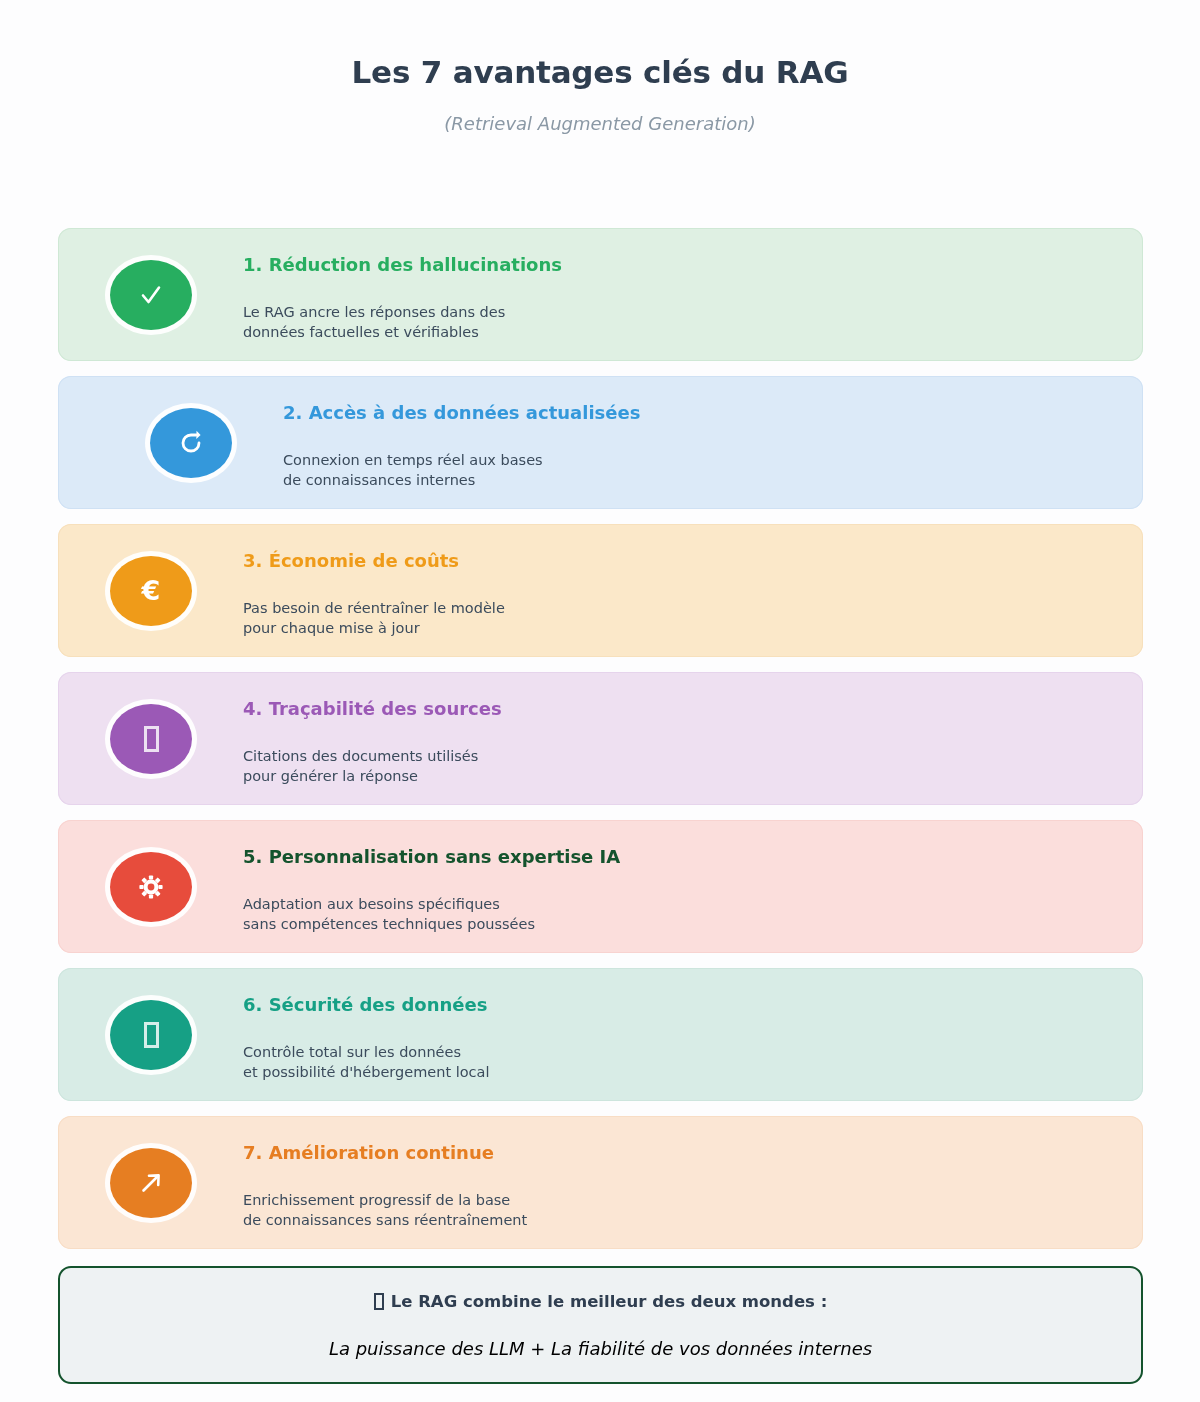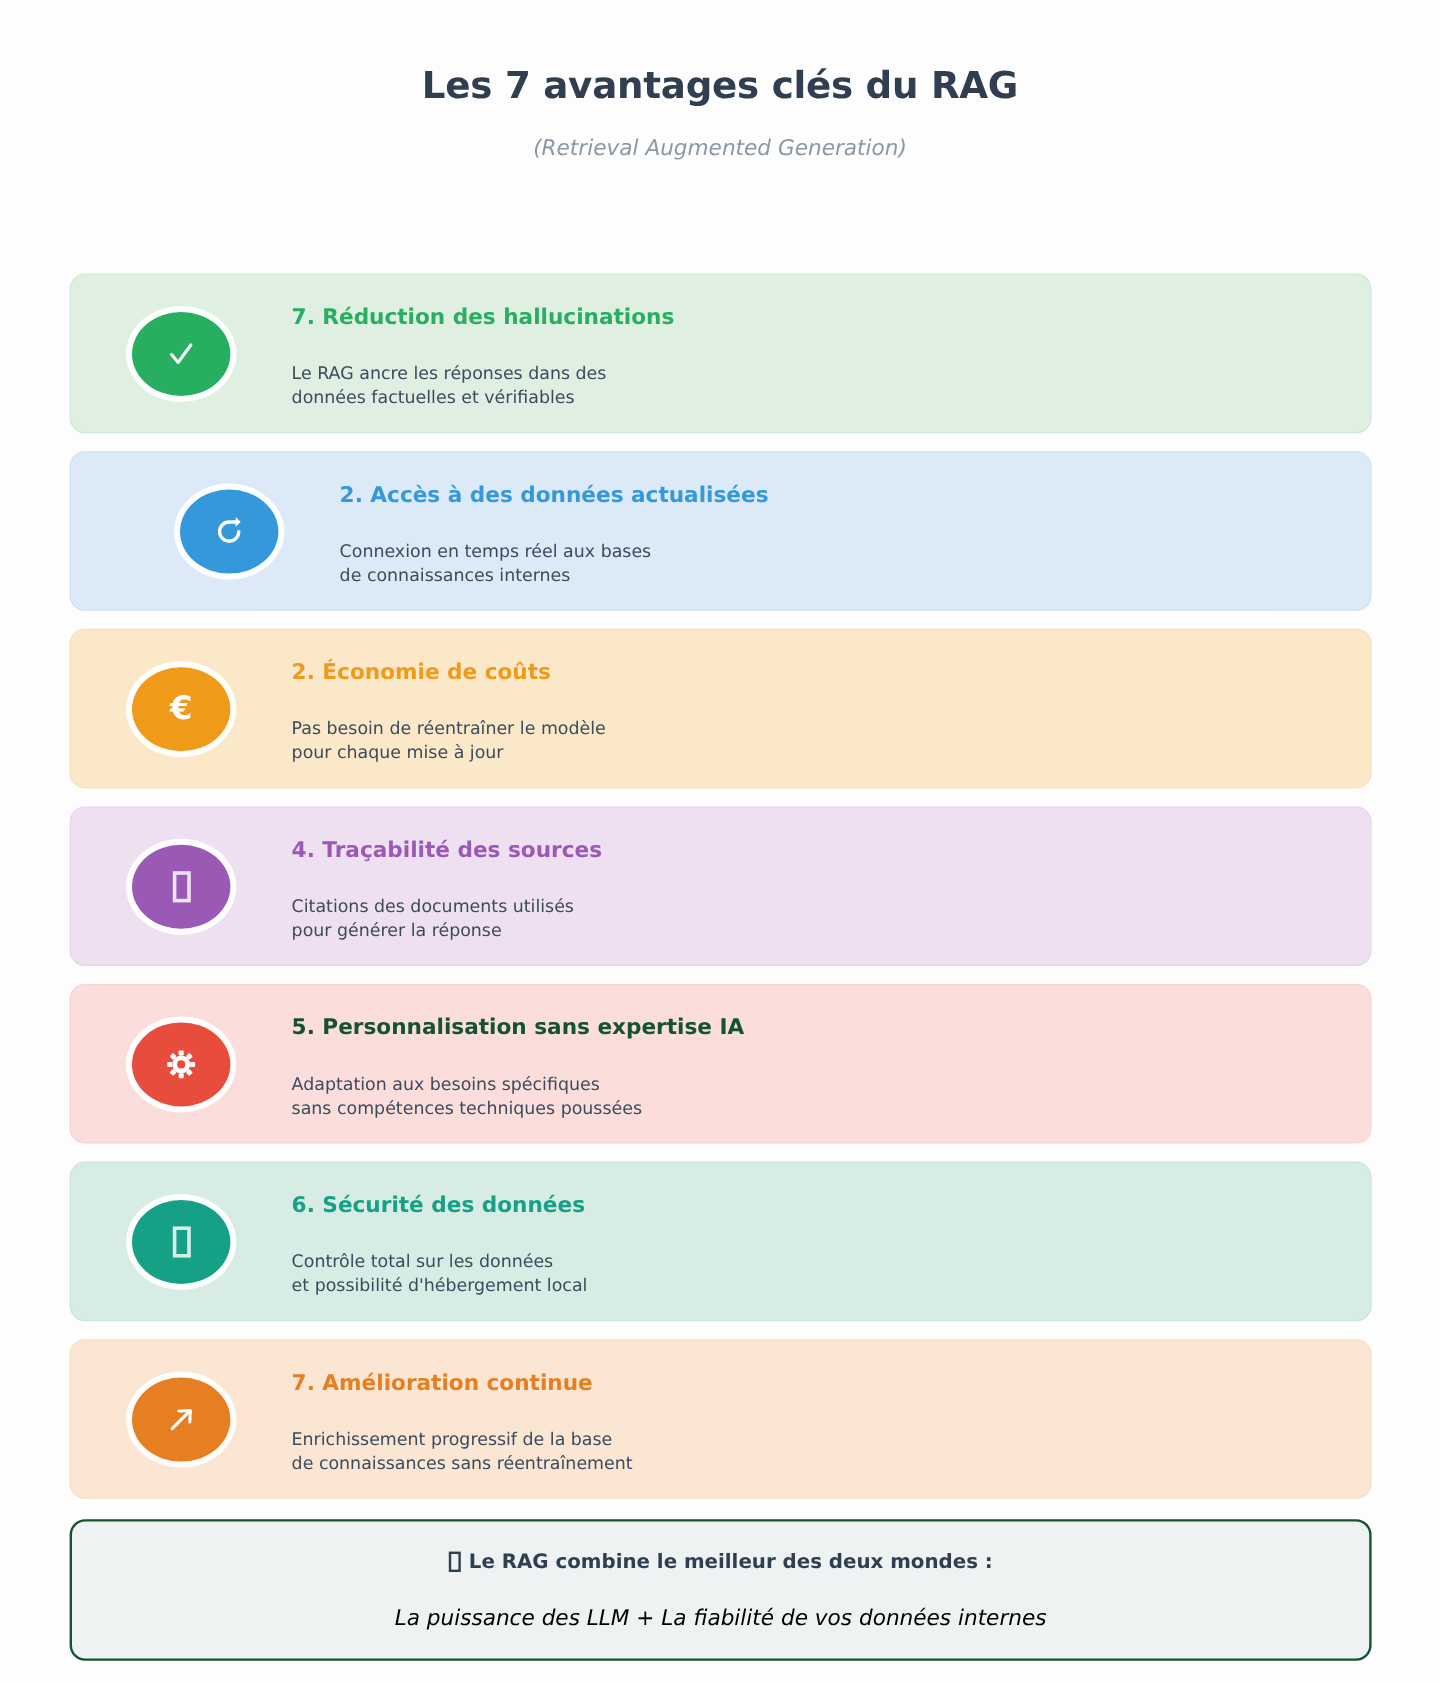--- a/index.html
+++ b/index.html
@@ -161,21 +161,21 @@
 
   <div class="cards">
       <div class="card" style="background: rgb(223, 240, 227); box-shadow: rgb(207, 232, 213) 0px 0px 0px 1px inset;">
         <div class="card-inner">
           <div class="icon-badge" style="background:#27ae60">
             <svg width="30" height="30" viewBox="0 0 30 30">
               <path d="M7 15.5 L12.5 22 L23 7.5" fill="none" stroke="#ffffff" stroke-width="2.6" stroke-linecap="round" stroke-linejoin="round"></path>
             </svg>
           </div>
           <div class="card-text">
-            <p class="card-title" style="color:#27ae60">7. Réduction des hallucinations</p>
+            <p class="card-title" style="color:#27ae60">1. Réduction des hallucinations</p>
             <p class="card-desc">Le RAG ancre les réponses dans des
 données factuelles et vérifiables</p>
           </div>
         </div>
       </div>
       <div class="card" style="background: rgb(220, 234, 248); box-shadow: rgb(207, 225, 244) 0px 0px 0px 1px inset; padding-left: 40px;">
         <div class="card-inner">
           <div class="icon-badge" style="background:#3498db">
             <svg width="28" height="28" viewBox="0 0 28 28">
               <path d="M22 14 A8 8 0 1 1 14 6 L19 6" fill="none" stroke="#ffffff" stroke-width="2.8" stroke-linecap="round"></path>
@@ -188,21 +188,21 @@
 de connaissances internes</p>
           </div>
         </div>
       </div>
       <div class="card" style="background: rgb(251, 232, 201); box-shadow: rgb(247, 224, 188) 0px 0px 0px 1px inset;">
         <div class="card-inner">
           <div class="icon-badge" style="background:#ef9b19">
             <span class="icon-glyph">€</span>
           </div>
           <div class="card-text">
-            <p class="card-title" style="color:#ef9b19">2. Économie de coûts</p>
+            <p class="card-title" style="color:#ef9b19">3. Économie de coûts</p>
             <p class="card-desc">Pas besoin de réentraîner le modèle
 pour chaque mise à jour</p>
           </div>
         </div>
       </div>
       <div class="card" style="background: rgb(238, 224, 241); box-shadow: rgb(230, 212, 236) 0px 0px 0px 1px inset;">
         <div class="card-inner">
           <div class="icon-badge" style="background:#9b59b6">
             <span class="tofu"></span>
           </div>

